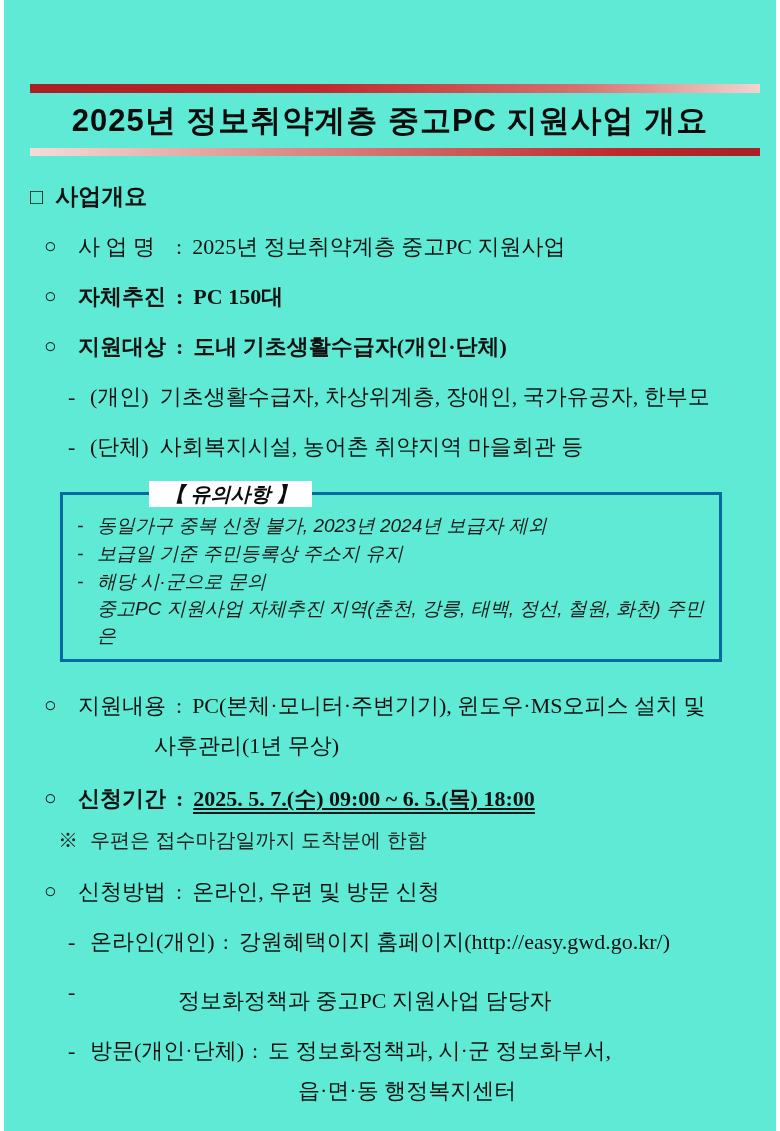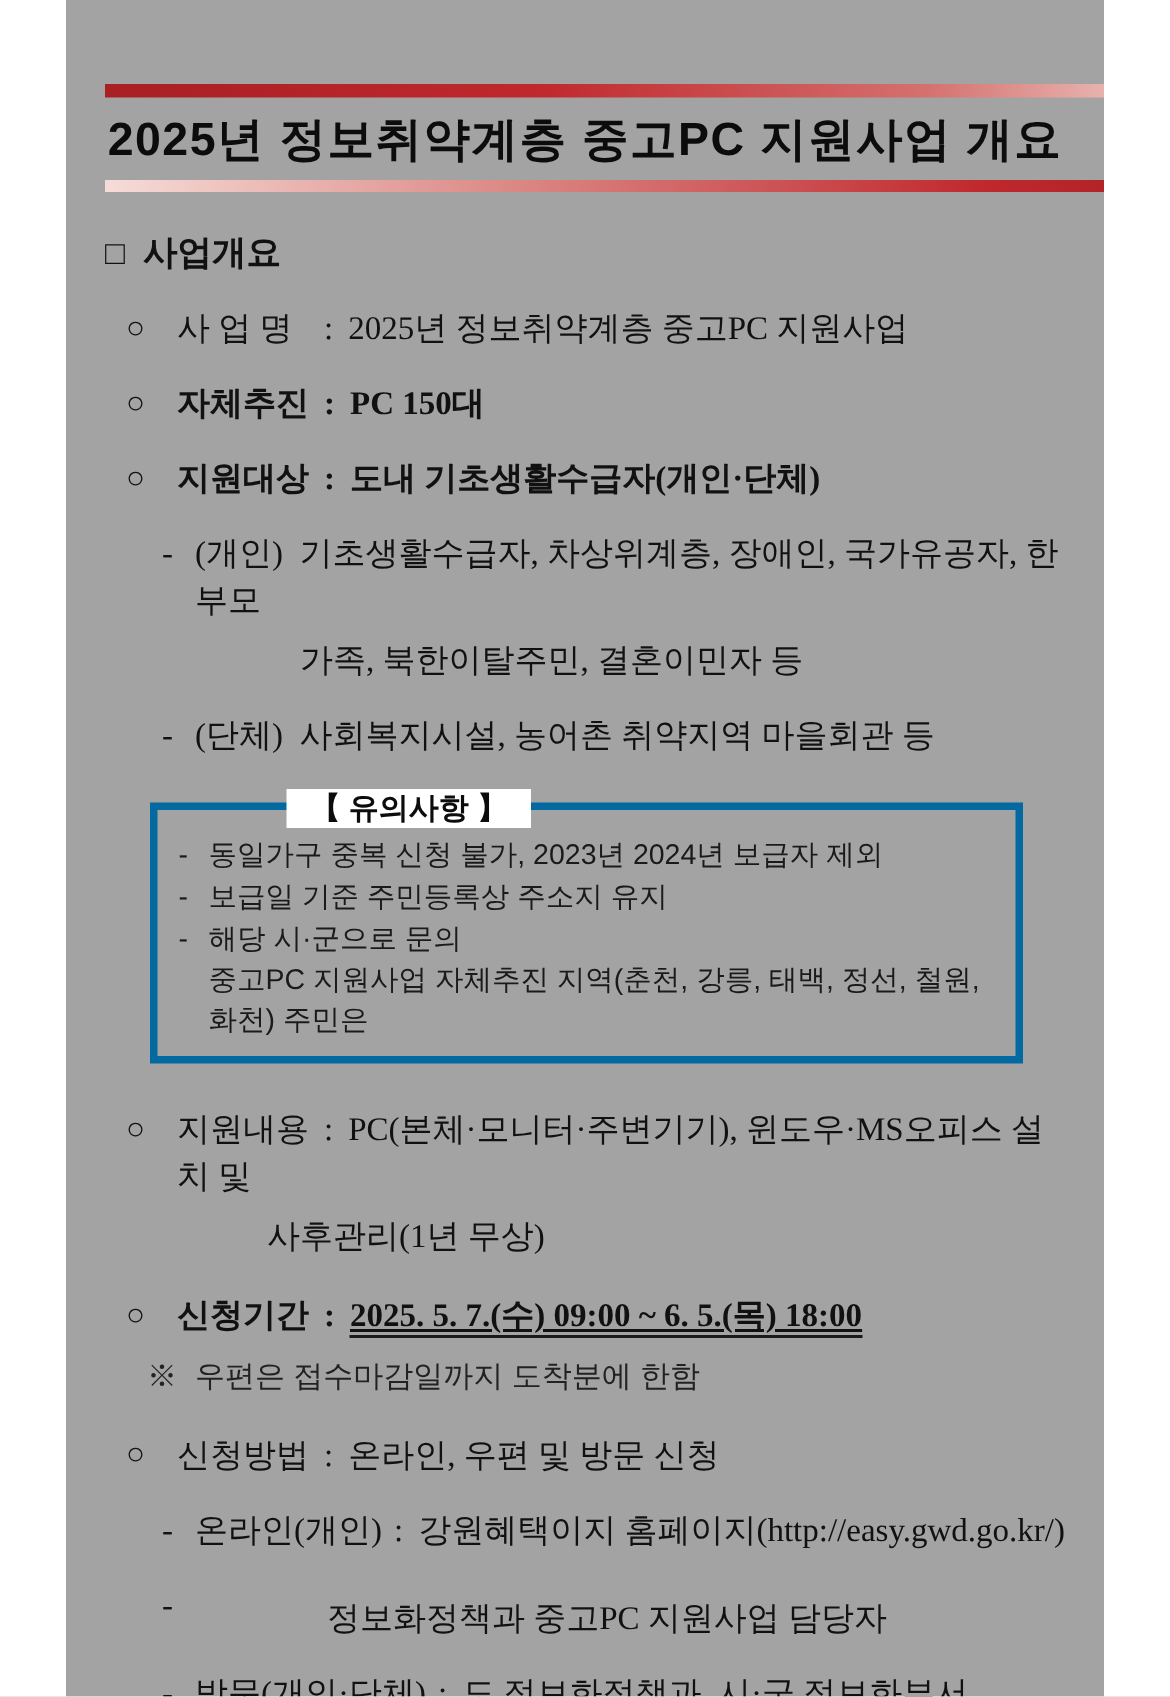--- a/index.html
+++ b/index.html
@@ -2,29 +2,29 @@
 <html lang="ko"><head>
 <meta charset="utf-8">
 <style>
   html, body {
     margin: 0;
     padding: 0;
     background: #ffffff;
   }
   .page {
     position: relative;
-    width: 692px;
+    width: 772px;
     height: 1131px;
     margin: 0 auto;
-    background: #a3a3a3;
+    background: #5eead4;
     color: #111111;
     font-family: "Liberation Serif", serif;
     overflow: hidden;
     box-sizing: border-box;
-    padding: 56px 26px 0 26px;
+    padding: 84px 26px 0 26px;
   }
   
   .bar { height: 9px; width: 730px; margin: 0 auto; }
   .bar-top    { background: linear-gradient(90deg, #a81f24 0%, #c0292e 40%, #d4716e 75%, #f3d4cf 100%); }
   .bar-bottom { height: 8px; background: linear-gradient(90deg, #f6dcd8 0%, #dd8d89 35%, #c0292e 80%, #a81f24 100%); }
   .doc-title {
     margin: 9px 0 8px 0;
     text-align: center;
     font-family: "Liberation Sans", sans-serif;
     font-weight: 800;
@@ -57,21 +57,21 @@
   .l1 .marker { width: 34px; font-size: 21px; }
   .l2 { padding-left: 38px; }
   .l2 .marker { width: 22px; }
   .content { flex: 1 1 auto; }
   .label4 { display: inline-block; min-width: 96px; }
   .colon { padding: 0 10px 0 2px; }
   .colon-tight { padding: 0 10px 0 8px; }
   .bold { font-weight: 700; }
   .cont { margin-top: 9px; }
   .ind-indiv   { margin-left: 70px; }
-  .ind-content { margin-left: 60px; }
+  .ind-content { margin-left: 76px; }
   .ind-mail    { margin-left: 88px; }
   .ind-visit   { margin-left: 208px; }
   .underline {
     border-bottom: 2px solid #1a1a1a;
     padding-bottom: 1px;
     text-decoration: underline;
   }
   .note-row {
     margin-top: 12px;
     padding-left: 28px;
@@ -79,26 +79,27 @@
     font-size: 20px;
     line-height: 28px;
     display: flex;
     color: #222222;
   }
   .note-row .marker { width: 32px; }
   
   .notice-box {
     position: relative;
     margin: 30px 28px 0 30px;
-    border: 5px solid #0369a1;
+    border: 3px solid #0369a1;
     padding: 16px 14px 10px 14px;
     font-family: "Liberation Sans", sans-serif;
     font-size: 19px;
     line-height: 27px;
     color: #1a1a1a;
+    font-style: italic;
   }
   .notice-title {
     position: absolute;
     top: -14px;
     left: 86px;
     background: #ffffff;
     padding: 0 16px;
     font-weight: 800;
     font-size: 20px;
     line-height: 26px;
@@ -141,21 +142,20 @@
     <span class="marker">○</span>
     <div class="content">
       <span class="label4">지원대상</span><span class="colon">:</span><span>도내 기초생활수급자(개인·단체)</span>
     </div>
   </div>
 
   <div class="row l2">
     <span class="marker">-</span>
     <div class="content">
       <div><span>(개인)</span>&nbsp;&nbsp;<span>기초생활수급자, 차상위계층, 장애인, 국가유공자, 한부모</span></div>
-      <div class="cont ind-indiv">가족, 북한이탈주민, 결혼이민자 등</div>
     </div>
   </div>
 
   <div class="row l2">
     <span class="marker">-</span>
     <div class="content">
       <span>(단체)</span>&nbsp;&nbsp;<span>사회복지시설, 농어촌 취약지역 마을회관 등</span>
     </div>
   </div>
 

